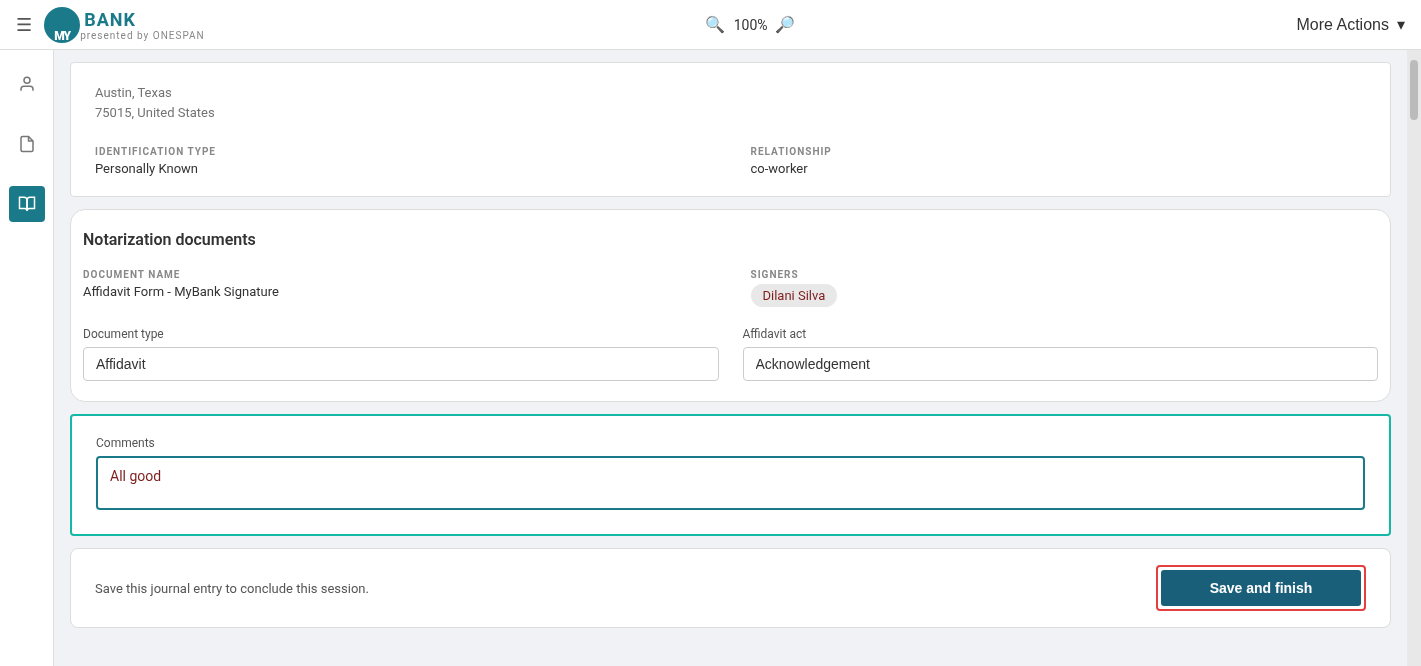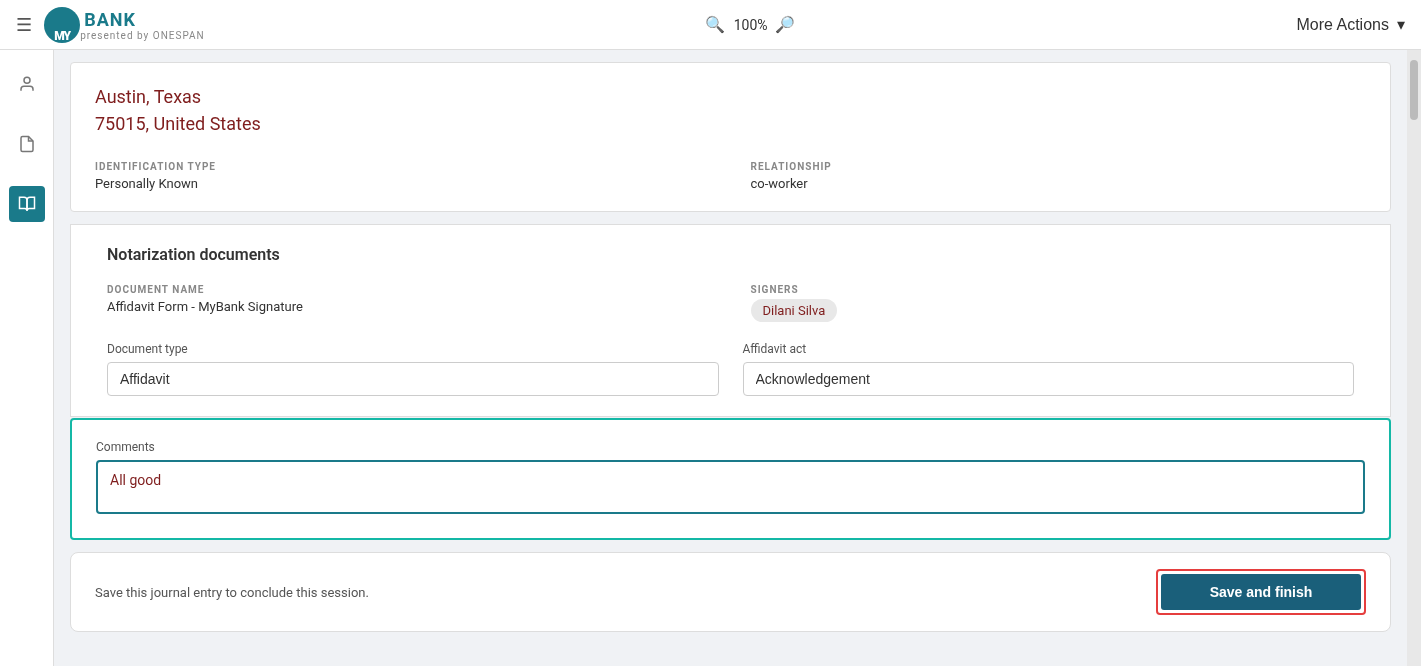--- a/index.html
+++ b/index.html
@@ -170,22 +170,22 @@
     
     .address-row {
       display: flex;
       gap: 40px;
       margin-bottom: 12px;
     }
     .address-col {
       flex: 1;
     }
     .address-text {
-      font-size: 18px;
-      color: #7f1d1d;
+      font-size: 13px;
+      color: #737373;
       line-height: 1.5;
     }
 
     
     .id-relationship-row {
       display: flex;
       gap: 40px;
       padding-top: 12px;
     }
     .field-col {
@@ -209,23 +209,23 @@
       font-size: 16px;
       font-weight: 600;
       color: #333;
       margin-bottom: 20px;
     }
 
     
     .notarization-card {
       background: #fff;
       border: 1px solid #ddd;
-      border-radius: 0;
-      margin: 0 16px 1px 16px;
-      padding: 20px 36px;
+      border-radius: 15px;
+      margin: 0 16px 12px 16px;
+      padding: 20px 12px;
     }
 
     .doc-header-row {
       display: flex;
       gap: 40px;
       margin-bottom: 20px;
     }
     .doc-col {
       flex: 1;
     }

